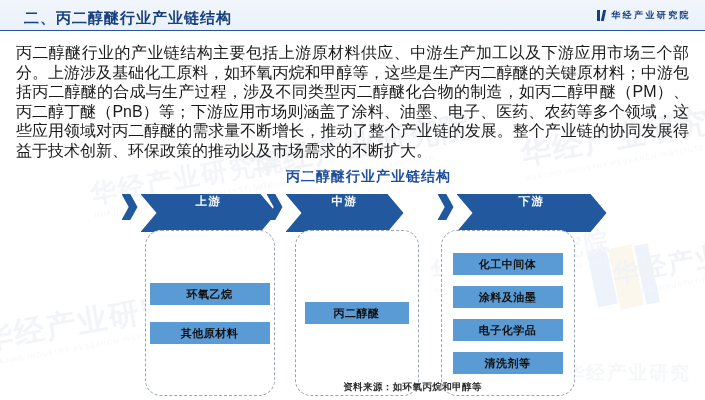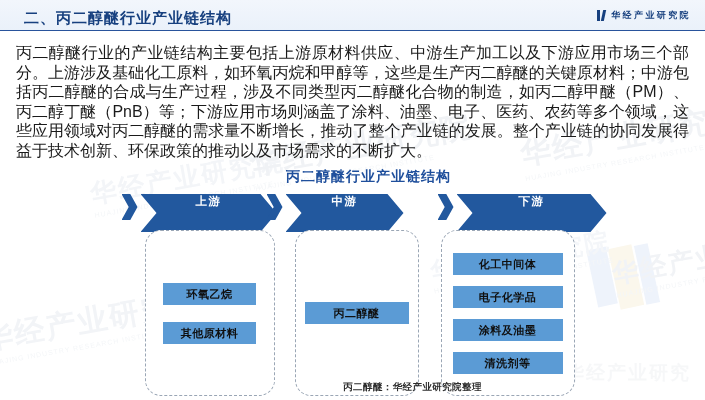--- a/index.html
+++ b/index.html
@@ -195,21 +195,21 @@
   .node {
     background: #5b9bd5;
     color: #101010;
     font-size: 11px;
     font-weight: 600;
     text-align: center;
     line-height: 22px;
     height: 22px;
     letter-spacing: 0.5px;
   }
-  .c1 .node { width: 93px; }
+  .c1 .node { width: 120px; }
   .c2 .node { width: 104px; }
   .c3 .node { width: 110px; }
 
   
   .footer {
     position: absolute;
     left: 0;
     right: 0;
     bottom: 6px;
     text-align: center;
@@ -316,28 +316,28 @@
       <div class="node">环氧乙烷</div>
       <div class="node">其他原材料</div>
     </div>
 
     <div class="col c2">
       <div class="node">丙二醇醚</div>
     </div>
 
     <div class="col c3">
       <div class="node">化工中间体</div>
+      <div class="node">涂料及油墨</div>
       <div class="node">电子化学品</div>
-      <div class="node">涂料及油墨</div>
       <div class="node">清洗剂等</div>
     </div>
 
   </div>
 </div>
 
 <div class="weibo-wm">
   <span class="weibo-eye"></span>
   <span class="weibo-text">华经产业研究</span>
 </div>
 
 <div class="footer">
-  <span class="source">丙二醇醚：华经产业研究院整理</span>
+  <span class="source">资料来源：如环氧丙烷和甲醇等</span>
 </div>
 
 </body></html>

